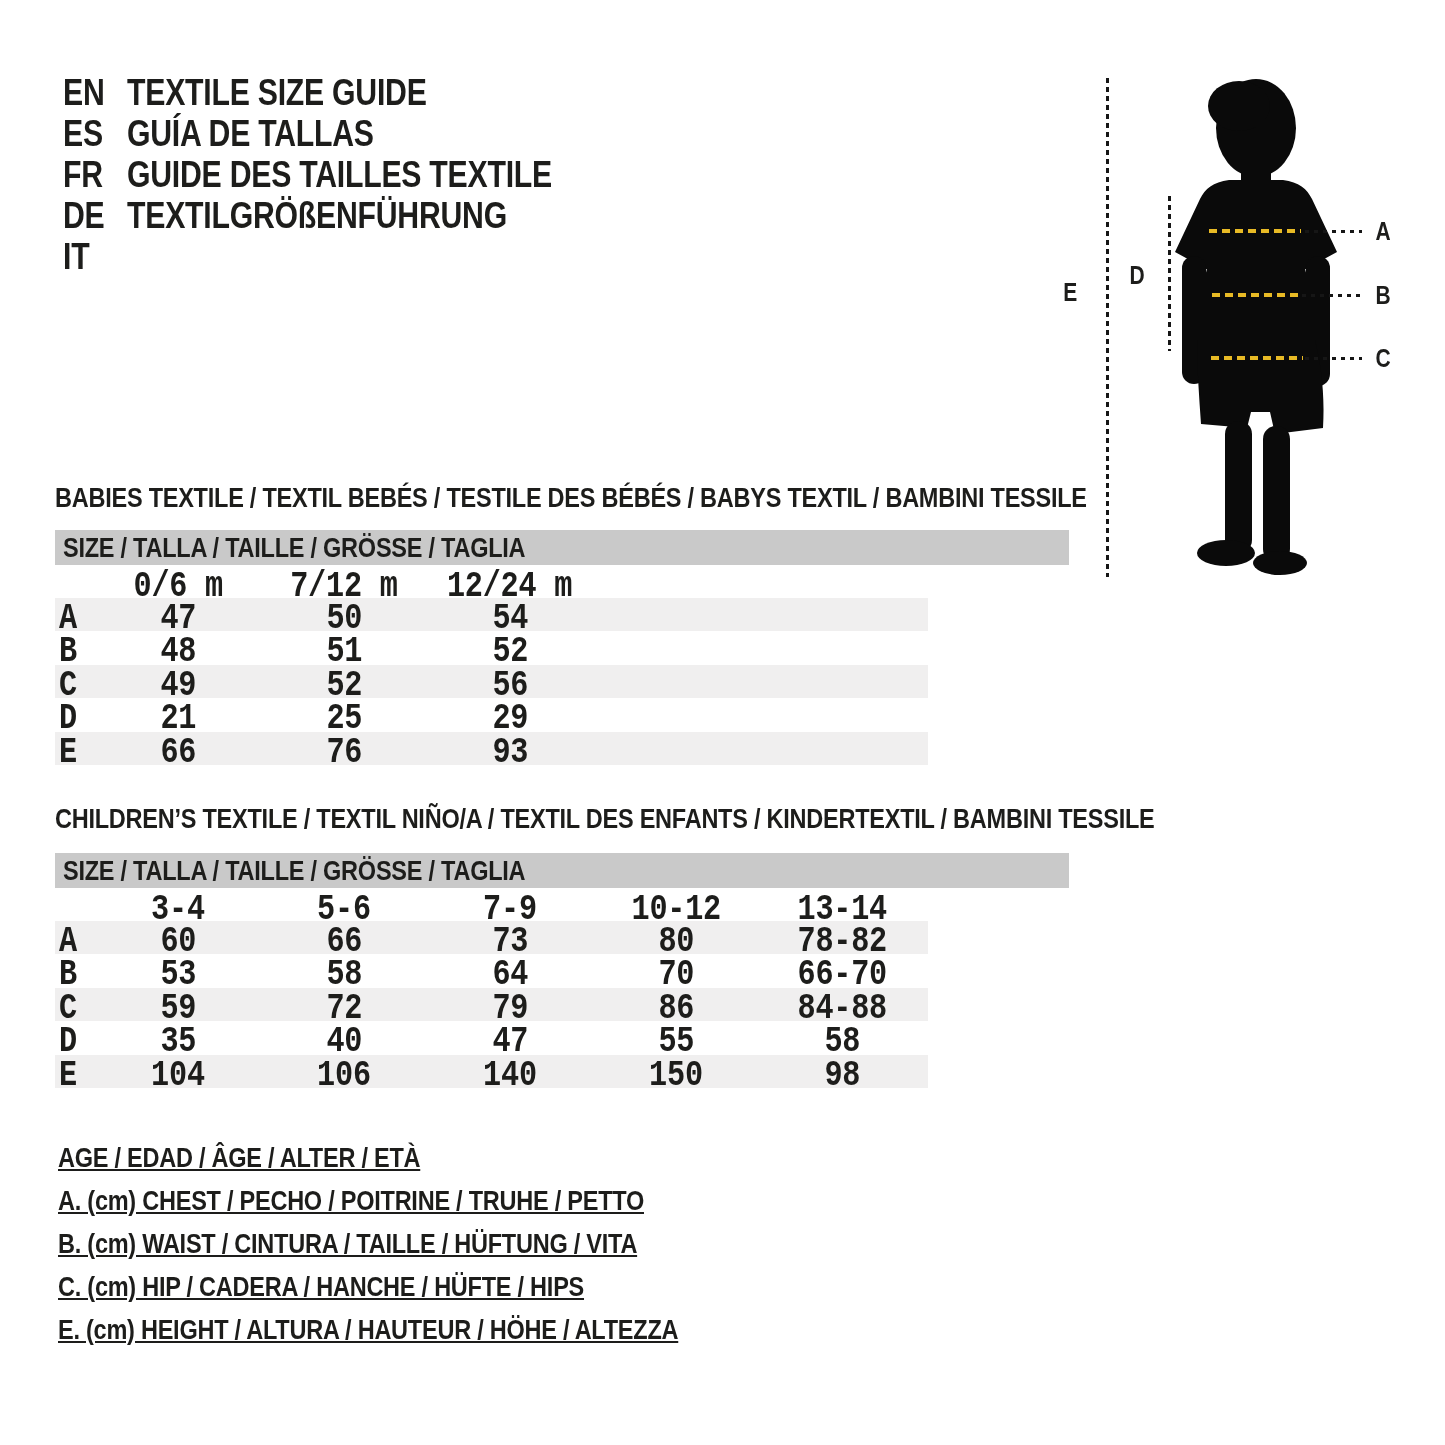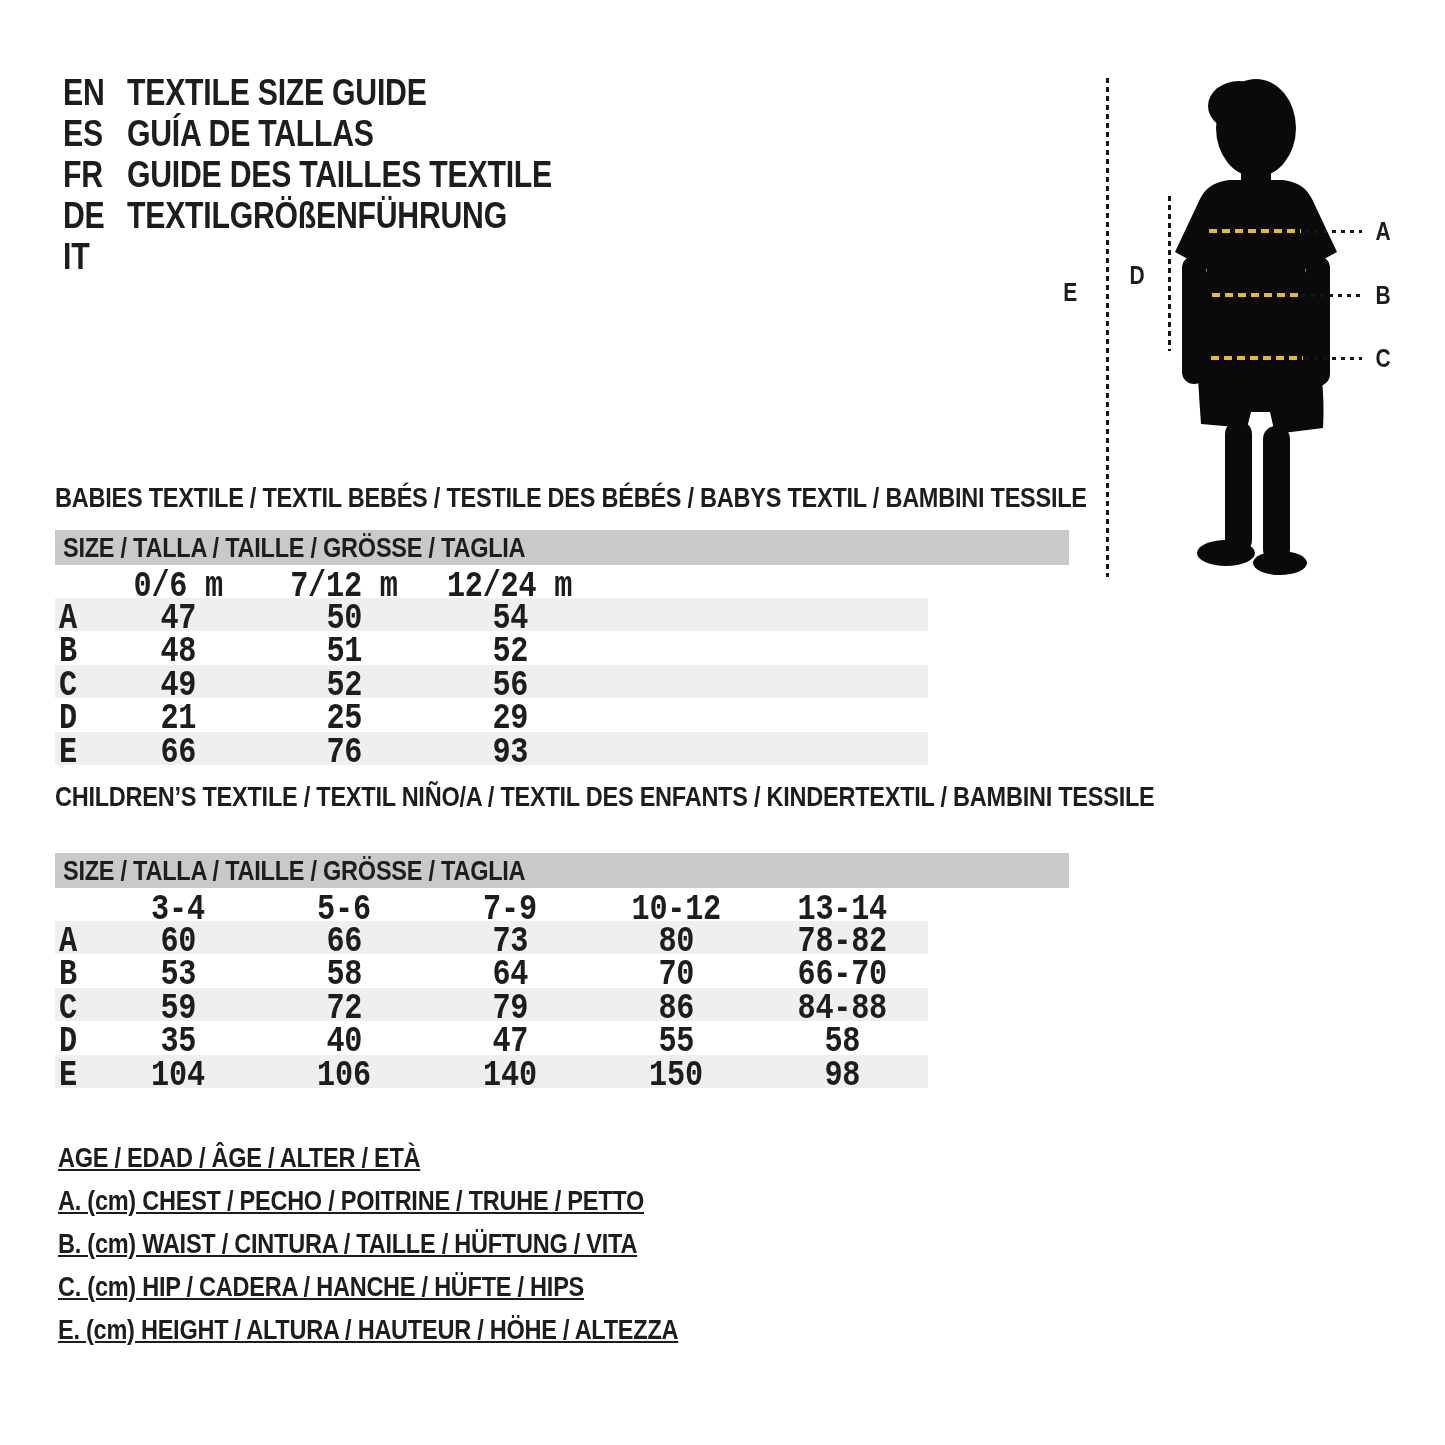--- a/index.html
+++ b/index.html
@@ -143,21 +143,21 @@
       <span class="cell"><span class="tx cx">29</span></span>
     </div>
     <div class="trow alt">
       <span class="cell lbl"><span class="tx lx">E</span></span>
       <span class="cell"><span class="tx cx">66</span></span>
       <span class="cell"><span class="tx cx">76</span></span>
       <span class="cell"><span class="tx cx">93</span></span>
     </div>
   </div>
 
-  <div class="sec-title" style="top:785px;"><span class="tx lx">CHILDREN’S TEXTILE / TEXTIL NIÑO/A / TEXTIL DES ENFANTS / KINDERTEXTIL / BAMBINI TESSILE</span></div>
+  <div class="sec-title" style="top:807px;"><span class="tx lx">CHILDREN’S TEXTILE / TEXTIL NIÑO/A / TEXTIL DES ENFANTS / KINDERTEXTIL / BAMBINI TESSILE</span></div>
   <div class="size-bar" style="top:853px;"><span class="tx lx">SIZE / TALLA / TAILLE / GRÖSSE / TAGLIA</span></div>
 
   <div class="tbl" style="top:889px;">
     <div class="trow thead">
       <span class="cell lbl"></span>
       <span class="cell"><span class="tx cx">3-4</span></span>
       <span class="cell"><span class="tx cx">5-6</span></span>
       <span class="cell"><span class="tx cx">7-9</span></span>
       <span class="cell"><span class="tx cx">10-12</span></span>
       <span class="cell"><span class="tx cx">13-14</span></span>

